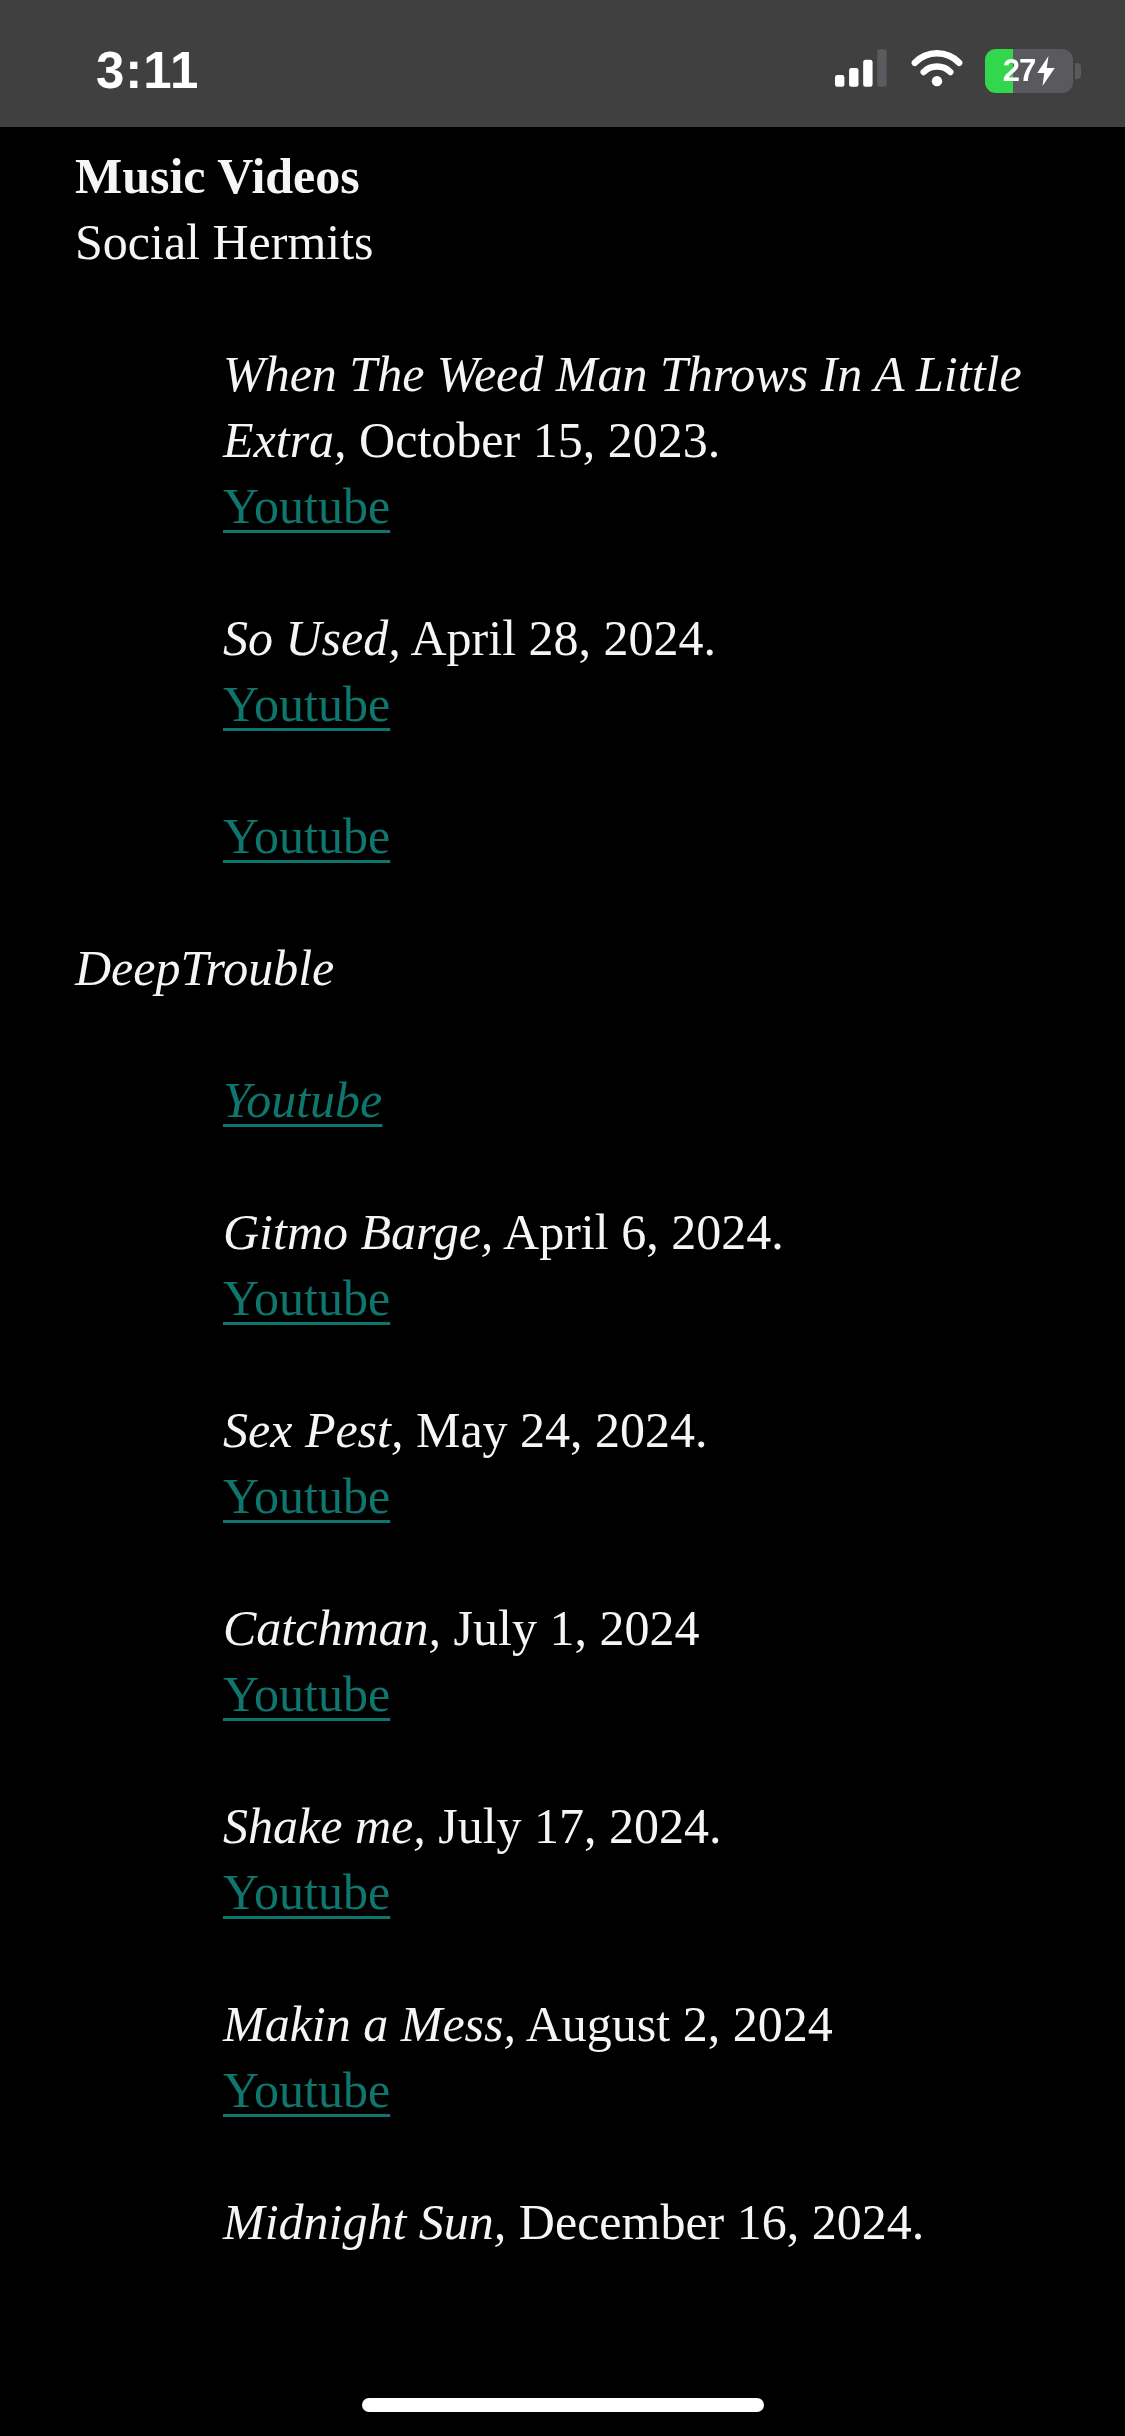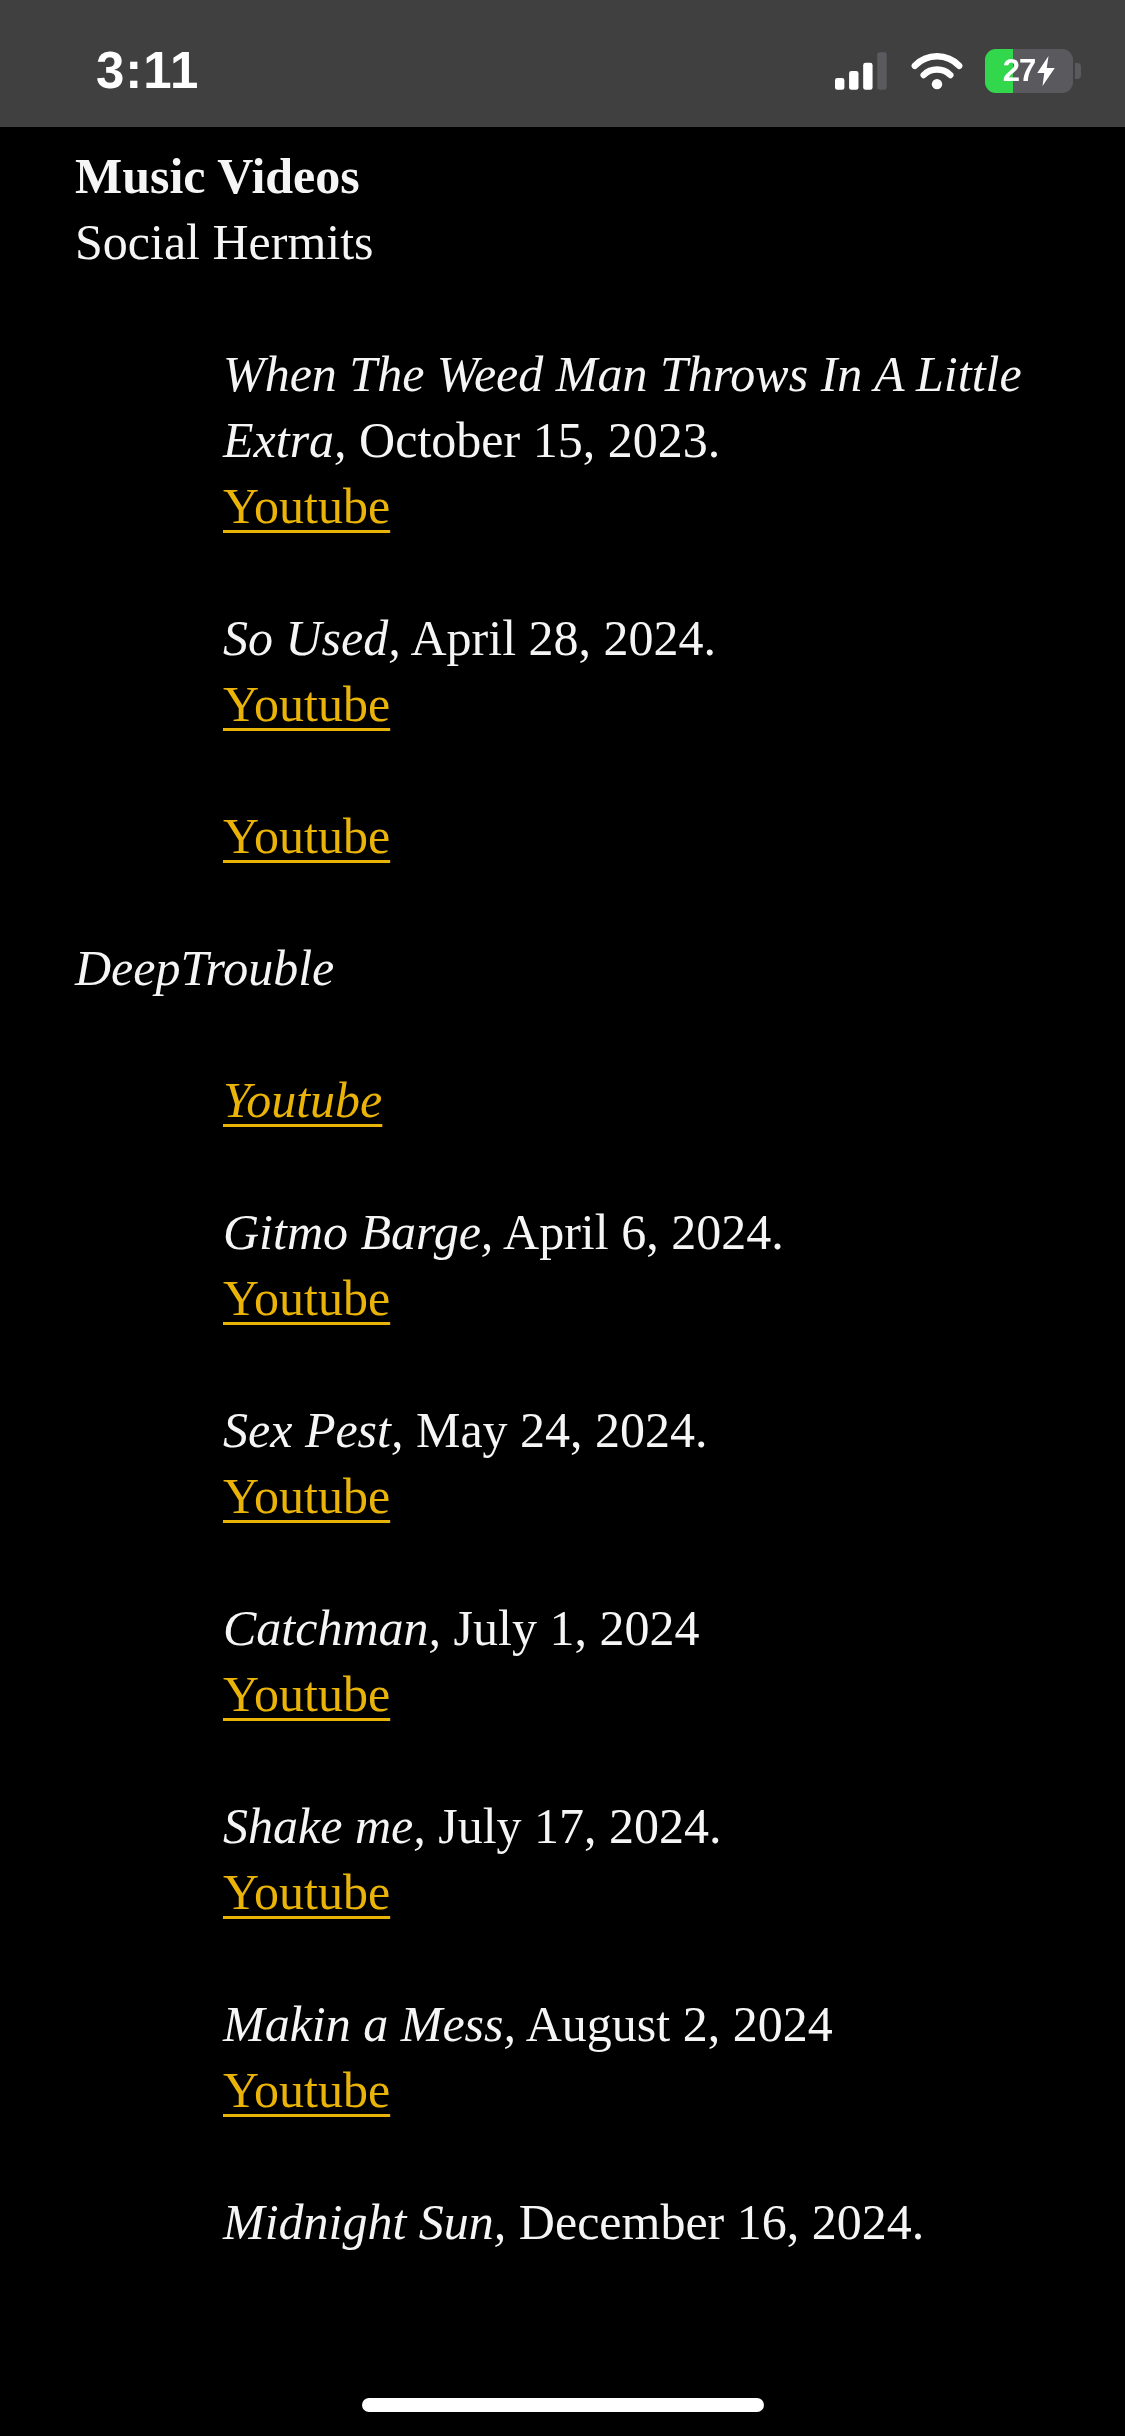--- a/index.html
+++ b/index.html
@@ -20,21 +20,21 @@
     justify-content:space-between;
     padding:14px 44px 0 96px;
     font-family:"Liberation Sans", sans-serif;
   }
   .status-time {
     color:#fff;
     font-size:51px;
     font-weight:bold;
     letter-spacing:1px;
   }
-  .status-icons { display:flex; align-items:center; gap:22px; }
+  .status-icons { display:flex; gap:22px; }
   .battery {
     position:relative;
     width:88px; height:44px;
     background:#5a5a5e;
     border-radius:11px;
     overflow:hidden;
     display:flex; align-items:center; justify-content:center;
   }
   .battery-fill {
     position:absolute; left:0; top:0; bottom:0;
@@ -55,21 +55,21 @@
   .content { padding:16px 72px 0 75px; }
   .page-title { font-size:50px; font-weight:bold; line-height:66px; }
   .artist { line-height:66px; }
   .section-artist { margin-top:66px;font-style:italic; }
   .entry { margin-top:66px; margin-left:148px; max-width:830px; }
   .entry-flow { margin-left:0; max-width:978px; }
   .entry-flow .entry-text { text-indent:148px; }
   .entry-flow .yt-line { margin-left:148px; }
   .title-italic { font-style:italic; }
   a.link {
-    color:#eab308;
+    color:#0f766e;
     text-decoration:underline;
     text-underline-offset:7px;
     text-decoration-thickness:3px;
   }
   .all-italic .entry-text, .all-italic .yt-line { font-style:italic; }
   .home-indicator {
     position:absolute;
     left:362px; top:2398px;
     width:402px; height:14px;
     background:#fff;

